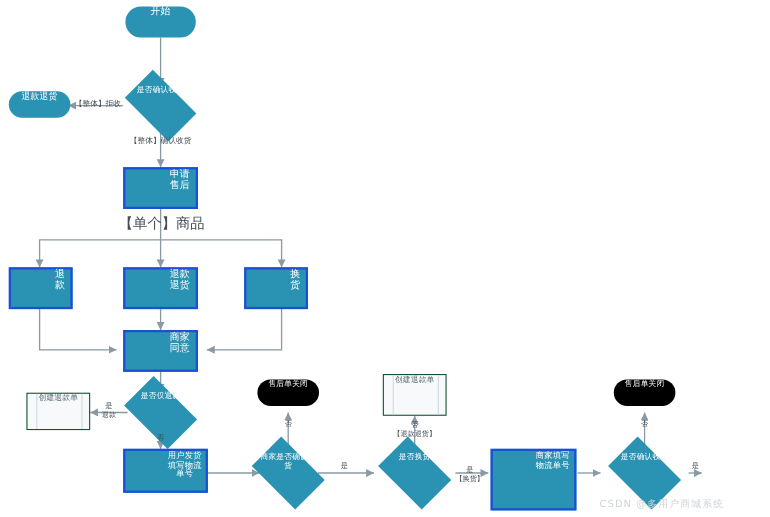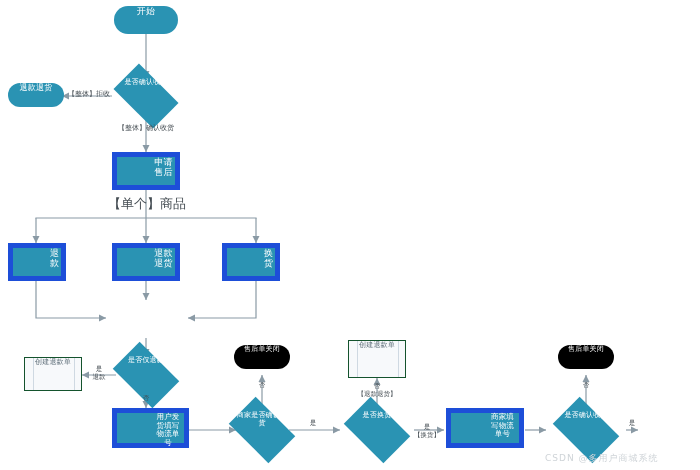--- a/index.html
+++ b/index.html
@@ -11,21 +11,21 @@
     position:relative;
   }
   #canvas{position:absolute;left:0;top:0;width:700px;height:470px;}
   svg.edges{position:absolute;left:0;top:0;width:700px;height:470px;pointer-events:none;}
 
   .node{position:absolute;box-sizing:border-box;display:flex;justify-content:center;
         text-align:center;color:#ffffff;line-height:1.15;letter-spacing:.2px;}
   .node span{display:block;padding:0 2px;}
 
   
-  .rect{background:#2a93b3;border:5px solid #1d4ed8;padding-left:35px;}
+  .rect{background:#2a93b3;border:2px solid #1d4ed8;padding-left:35px;}
 
   
   .pill{background:#2a93b3;border-radius:999px;}
   .pill.orange{background:#000000;}
 
   
   .diamond{background:transparent;border:none;}
   .diamond .dshape{position:absolute;left:0;top:0;width:100%;height:100%;
       background:#2a93b3;transform:rotate(45deg);transform-origin:center center;}
   .diamond .dlabel{position:relative;z-index:2;width:130%;}
@@ -118,20 +118,23 @@
   </div>
 
   <div class="node rect" style="left:112px;top:243px;width:68px;height:38px;font-size:9px;">
     <span>退款退货</span>
   </div>
 
   <div class="node rect" style="left:222px;top:243px;width:58px;height:38px;font-size:9px;">
     <span>换货</span>
   </div>
 
+  <div class="node rect" style="left:112px;top:300px;width:68px;height:38px;font-size:9px;">
+    <span>商家同意</span>
+  </div>
 
   <div class="node diamond" style="left:118px;top:356px;width:56px;height:38px;font-size:7px;">
     <div class="dshape"></div>
     <div class="dlabel">是否仅退款</div>
   </div>
 
   <div class="node doc" style="left:24px;top:357px;width:58px;height:34px;font-size:7px;">
     <div class="inner"></div>
     <span class="dtext">创建退款单</span>
   </div>
@@ -152,21 +155,21 @@
   <div class="node doc" style="left:348px;top:340px;width:58px;height:38px;font-size:7px;">
     <div class="inner"></div>
     <span class="dtext">创建退款单</span>
   </div>
 
   <div class="node diamond" style="left:349px;top:411px;width:56px;height:38px;font-size:7px;">
     <div class="dshape"></div>
     <div class="dlabel">是否换货</div>
   </div>
 
-  <div class="node rect" style="left:446px;top:408px;width:78px;height:40px;font-size:7.5px;">
+  <div class="node rect" style="left:446px;top:408px;width:78px;height:56px;font-size:7.5px;">
     <span>商家填写物流单号</span>
   </div>
 
   <div class="node pill orange" style="left:558px;top:345px;width:56px;height:24px;font-size:7px;color:#ffffff;">
     <span>售后单关闭</span>
   </div>
 
   <div class="node diamond" style="left:558px;top:411px;width:56px;height:38px;font-size:7px;">
     <div class="dshape"></div>
     <div class="dlabel">是否确认收货</div>

